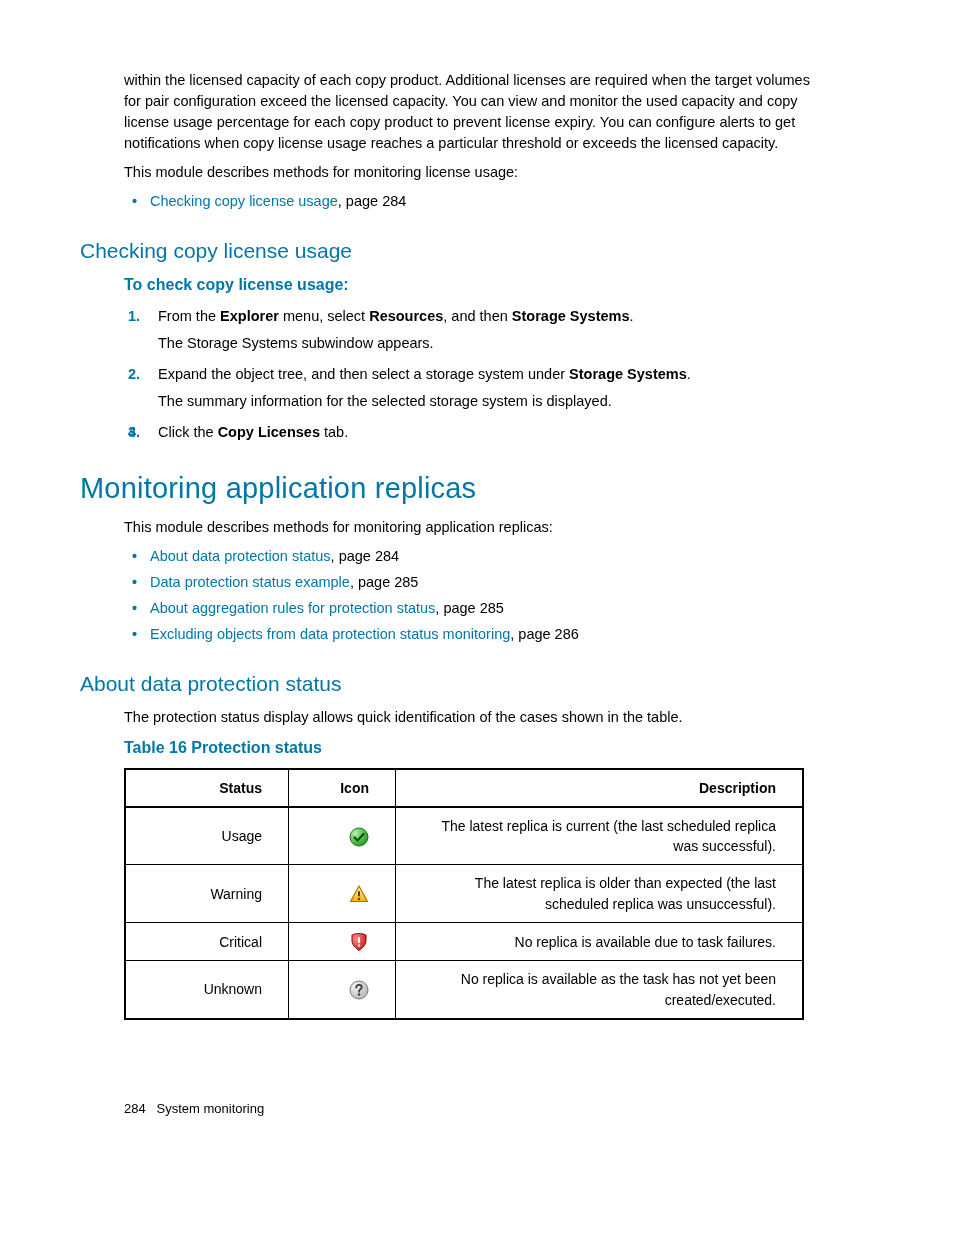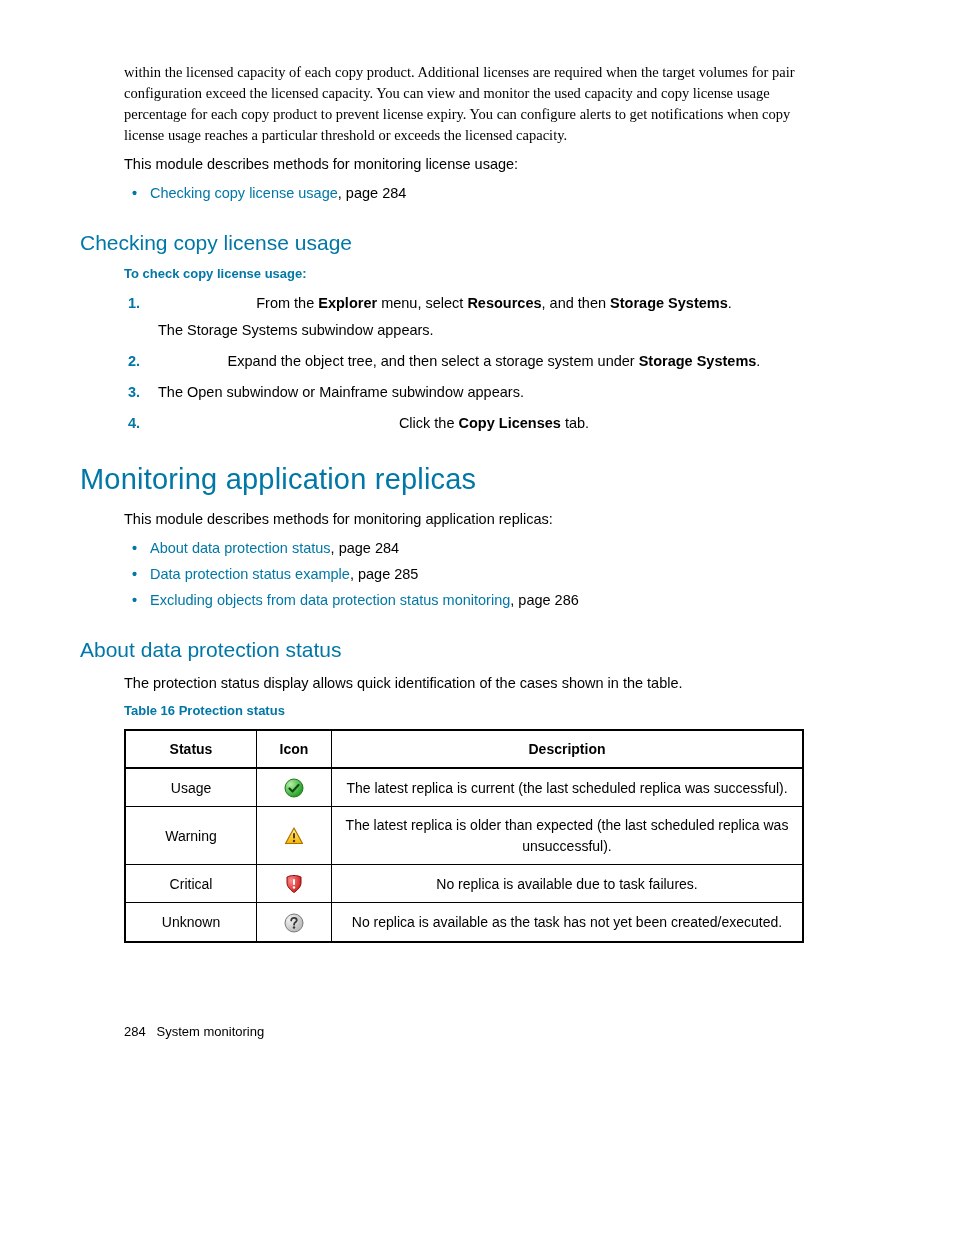--- a/index.html
+++ b/index.html
@@ -21,29 +21,28 @@
   }
   .h2 {
     font-size: 21px;
     font-weight: 300;
     color: #0077a6;
     margin: 24px 0 6px 0;
   }
   .sub-blue {
     color: #0077a6;
     font-weight: bold;
-    font-size: 13px;
+    font-size: 16px;
     margin: 4px 0 8px 44px;
   }
   .para {
     margin: 8px 0 8px 44px;
   }
   .para-top {
-    margin: 8px 0 8px 44px;
-    font-family: Liberation Serif, serif;
+    margin: 16px 0 8px 44px;
   }
   ul.bullets {
     list-style: none;
     margin: 6px 0 6px 44px;
     padding: 0;
   }
   ul.bullets li {
     position: relative;
     padding-left: 26px;
     margin: 5px 0;
@@ -70,33 +69,33 @@
     padding-left: 34px;
     margin: 10px 0;
   }
   ol.steps > li::before {
     content: counter(step) ".";
     position: absolute;
     left: 4px;
     color: #0077a6;
     font-weight: bold;
   }
-  .step-main { margin-bottom: 6px; text-align: center; }
+  .step-main { margin-bottom: 6px; }
   .step-body { margin-top: 6px; }
   .bold { font-weight: bold; }
   table.status {
     border-collapse: collapse;
     margin: 8px 0 8px 44px;
     width: 680px;
     font-size: 14px;
   }
   table.status th, table.status td {
     border: 1px solid #000;
-    padding: 8px 10px;
-    text-align: center;
+    padding: 8px 26px;
+    text-align: right;
     vertical-align: middle;
   }
   table.status th {
     border-top: 2px solid #000;
     border-bottom: 2px solid #000;
     font-weight: bold;
   }
   table.status tr:last-child td {
     border-bottom: 2px solid #000;
   }
@@ -129,36 +128,37 @@
   <li>
     <div class="step-main">
       <span>From the </span><span class="bold">Explorer</span><span> menu, select </span><span class="bold">Resources</span><span>, and then </span><span class="bold">Storage Systems</span><span>.</span>
     </div>
     <div class="step-body">The Storage Systems subwindow appears.</div>
   </li>
   <li>
     <div class="step-main">
       <span>Expand the object tree, and then select a storage system under </span><span class="bold">Storage Systems</span><span>.</span>
     </div>
-  </li>
-  <li>
-    <div class="step-body">The Open subwindow or Mainframe subwindow appears.</div>
+    <div class="step-body">The summary information for the selected storage system is displayed.</div>
+  </li>
+  <li>
   </li>
   <li>
     <div class="step-main">
       <span>Click the </span><span class="bold">Copy Licenses</span><span> tab.</span>
     </div>
   </li>
 </ol>
 
 <div class="h1">Monitoring application replicas</div>
 <p class="para">This module describes methods for monitoring application replicas:</p>
 <ul class="bullets">
   <li><span class="link">About data protection status</span><span>, page 284</span></li>
   <li><span class="link">Data protection status example</span><span>, page 285</span></li>
+  <li><span class="link">About aggregation rules for protection status</span><span>, page 285</span></li>
   <li><span class="link">Excluding objects from data protection status monitoring</span><span>, page 286</span></li>
 </ul>
 
 <div class="h2">About data protection status</div>
 <p class="para">The protection status display allows quick identification of the cases shown in the table.</p>
 <div class="sub-blue">Table 16 Protection status</div>
 
 <table class="status">
   <thead>
     <tr>

